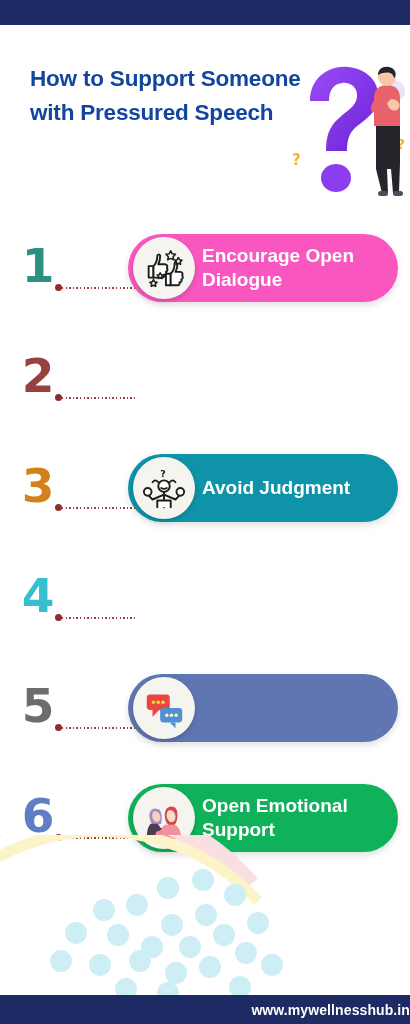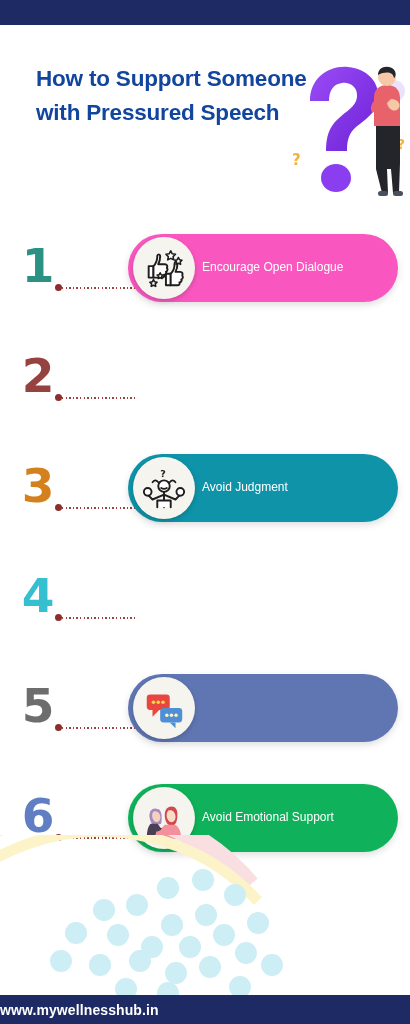--- a/index.html
+++ b/index.html
@@ -14,21 +14,21 @@
 
   
   .topbar {
     position:absolute; left:0; top:0; width:410px; height:25px;
     background:#1d2a63;
   }
 
   
   .header { position:absolute; left:0; top:25px; width:410px; height:195px; }
   .title {
-    position:absolute; left:36px; top:37px; width:275px;
+    position:absolute; left:30px; top:37px; width:275px;
     font-size:22.5px; font-weight:bold; line-height:1.52;
     color:#11459e; letter-spacing:-0.2px;
   }
 
   
   .hero { position:absolute; right:2px; top:28px; width:118px; height:150px; }
 
   
   .list { position:absolute; left:0; top:228px; width:410px; }
   .row { position:relative; height:110px; }
@@ -49,41 +49,41 @@
   }
 
   .pill {
     position:absolute; left:128px; top:6px; width:270px; height:68px;
     border-radius:34px;
     box-shadow:0 3px 7px rgba(0,0,0,0.13);
     display:flex; align-items:center;
   }
   .pill .label {
     margin-left:74px; margin-right:12px;
-    color:#ffffff; font-size:12px; font-weight:400; line-height:1.28;
+    color:#ffffff; font-size:19px; font-weight:700; line-height:1.28;
   }
 
   .iconwrap {
     position:absolute; left:5px; top:3px; width:62px; height:62px;
     border-radius:50%;
     background:#f6f4ee;
     box-shadow:0 2px 5px rgba(0,0,0,0.18);
     display:flex; align-items:center; justify-content:center;
     overflow:hidden;
   }
   .iconwrap svg { width:46px; height:46px; display:block; }
 
   
   .deco { position:absolute; left:0; bottom:29px; width:410px; height:160px; overflow:hidden; }
 
   
   .footer {
     position:absolute; left:0; bottom:0; width:410px; height:29px;
     background:#1d2a63; color:#fff;
-    display:flex; align-items:center; justify-content:flex-start;
+    display:flex; align-items:center; justify-content:flex-end;
     font-size:14px; font-weight:bold; letter-spacing:0.1px;
   }
 </style>
 </head>
 <body>
 
 <div class="page">
 
   <div class="topbar" style="background: rgb(29, 42, 99);"></div>
 
@@ -225,21 +225,21 @@
             <path d="M14 17 C11 18, 11 23, 13 26 C15 29, 19 29, 20 25 C21 21, 18 16, 14 17 Z" fill="#f3d2bd"></path>
             <path d="M10 30 C7 33, 6 39, 6 46 L22 46 C22 38, 20 32, 17 30 Z" fill="#4b3f55"></path>
             <path d="M17 33 C21 34, 26 36, 30 34 L31 38 C26 41, 20 39, 16 37 Z" fill="#4b3f55"></path>
 
             <path d="M32 12 C26 12, 24 18, 25 24 C26 30, 29 32, 32 32 C36 32, 38 27, 38 21 C38 15, 36 12, 32 12 Z" fill="#d2484f"></path>
             <path d="M29 16 C26 18, 26 24, 29 27 C32 30, 36 28, 36 23 C36 18, 33 15, 29 16 Z" fill="#f7ddc7"></path>
             <path d="M25 31 C21 34, 19 39, 19 46 L42 46 C42 38, 39 32, 35 31 Z" fill="#f2919b"></path>
             <path d="M27 33 C23 35, 19 38, 16 38 L15 42 C20 43, 26 40, 29 37 Z" fill="#f2919b"></path>
           </svg>
         </div>
-        <div class="label">Avoid Emotional Support</div>
+        <div class="label">Open Emotional Support</div>
       </div>
     </div>
 
   </div>
 
   <div class="deco">
     <svg viewBox="0 0 410 160" width="410" height="160">
       <path d="M-130 185 A215 215 0 0 1 250 50" stroke="#fadfe2" stroke-width="20" fill="none"></path>
       <path d="M-115 200 A215 215 0 0 1 258 66" stroke="#fdf3c8" stroke-width="11" fill="none"></path>
       <g fill="#cdeef4">

